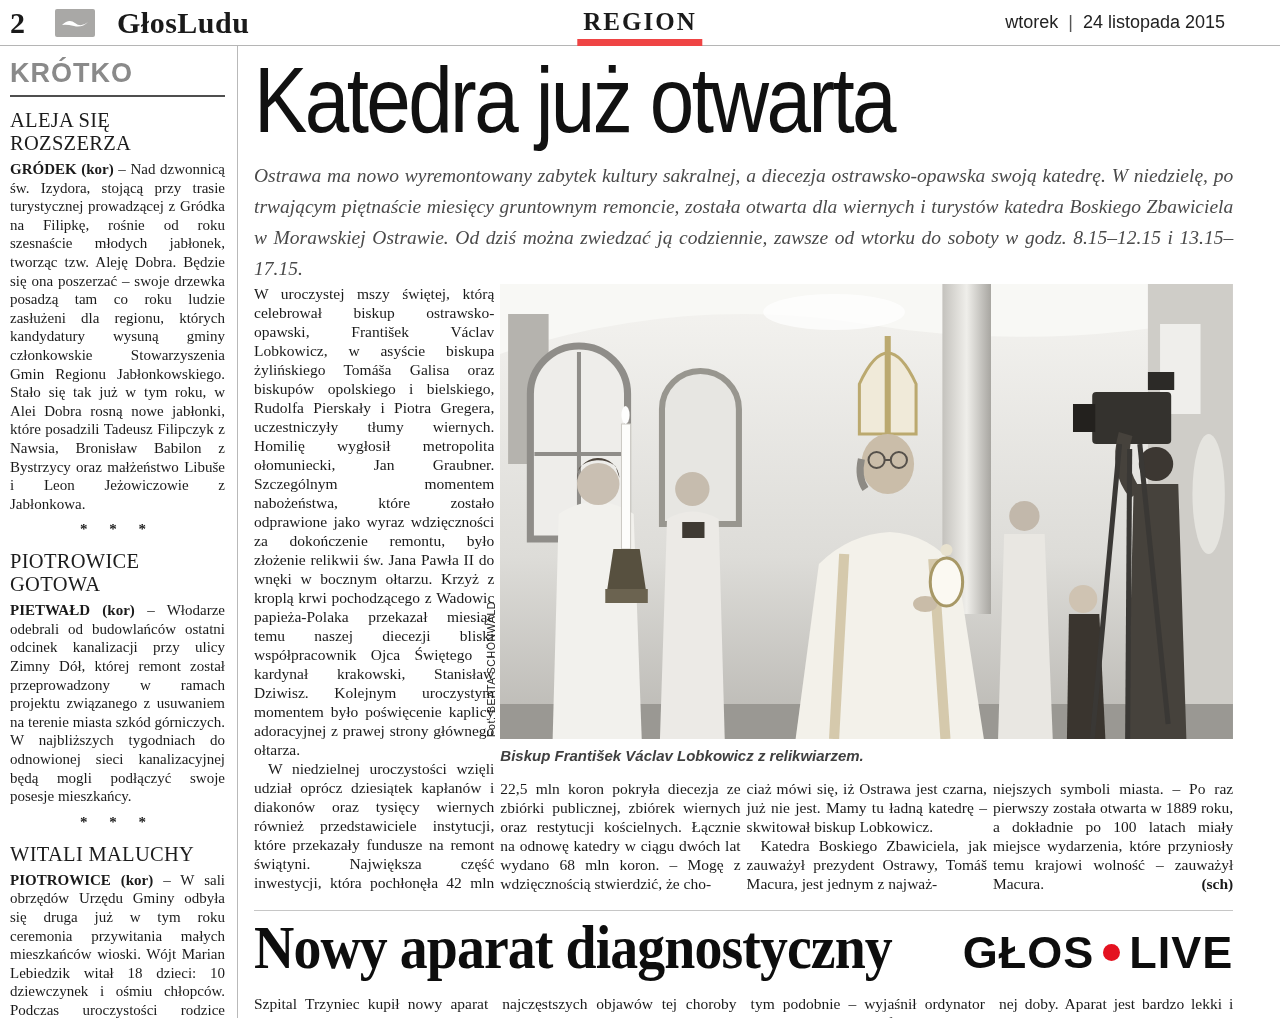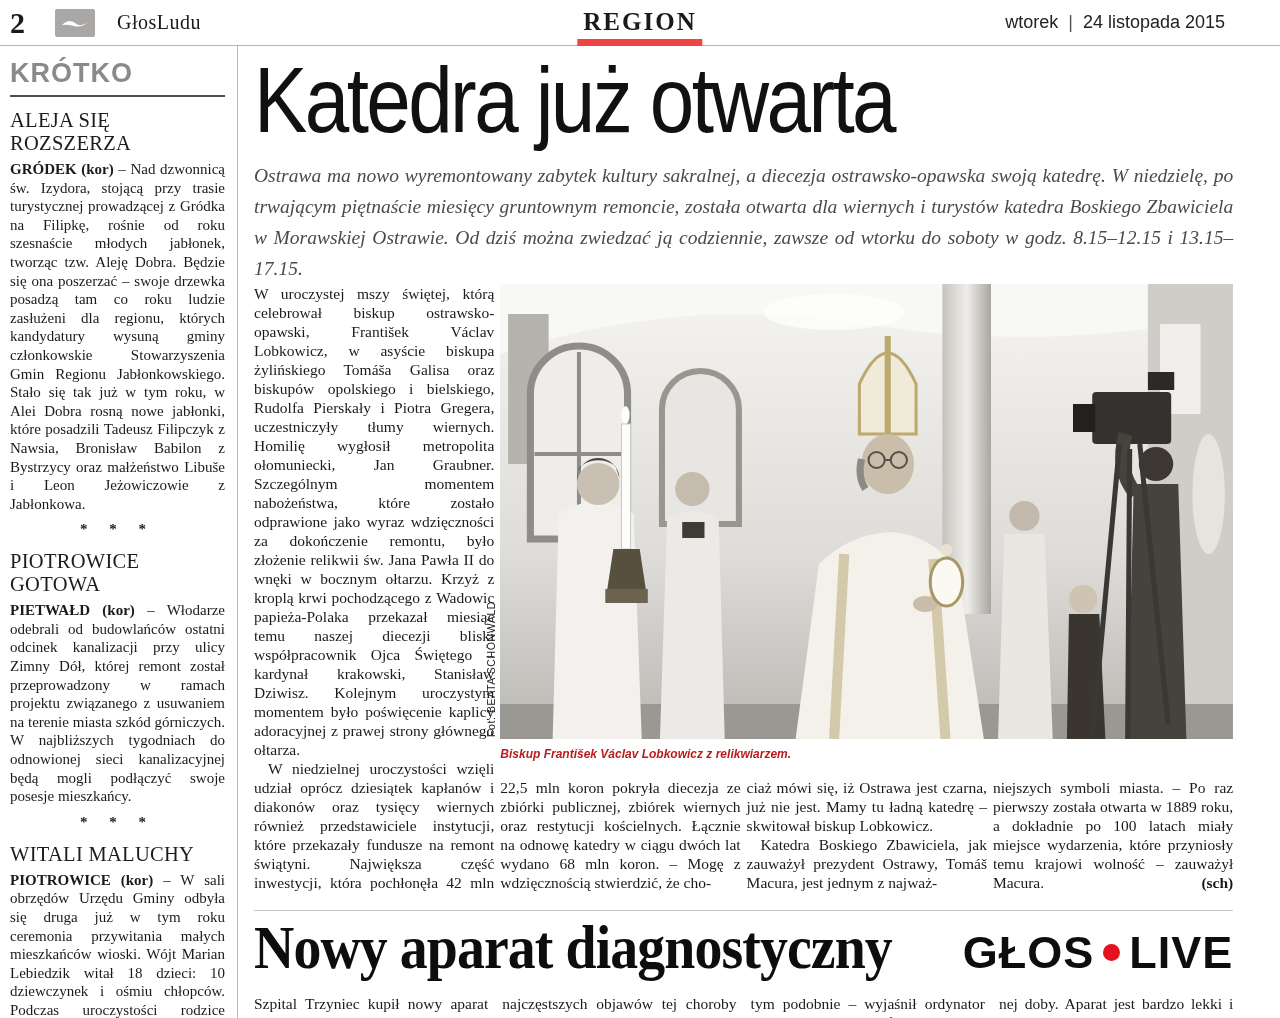--- a/index.html
+++ b/index.html
@@ -12,21 +12,21 @@
   
   .hdr {
     height:46px; display:flex; align-items:center; position:relative;
     padding:0 55px 0 10px; border-bottom:1px solid #b5b5b5;
   }
   .pagenum { font-weight:bold; font-size:30px; }
   .logo-box {
     width:40px; height:28px; background:#a9a8a6; margin:0 22px 0 30px;
     display:inline-flex; align-items:center; justify-content:center; border-radius:2px;
   }
-  .masthead { font-weight:normal; font-size:20px; letter-spacing:0.5px; }
+  .masthead { font-weight:bold; font-size:30px; letter-spacing:0.5px; }
   .section {
     position:absolute; left:50%; transform:translateX(-50%); top:8px;
     font-weight:bold; font-size:25px; letter-spacing:2px;
     border-bottom:7px solid #ef4444; padding:0 6px 3px;
   }
   .date { margin-left:auto; font-family:"Liberation Sans",sans-serif; font-size:18px; color:#222; }
   .date .bar { color:#555; padding:0 10px; font-weight:300; }
   
   .content { display:grid; grid-template-columns:238px 1fr; }
   .sidebar { border-right:1px solid #b9b9b9; padding:12px 12px 0 10px; }
@@ -61,21 +61,21 @@
   .photo-wrap { grid-column:2/5; grid-row:1; position:relative; }
   .photo-wrap svg { display:block; width:100%; height:455px; background:#d8d7d3; }
   .credit {
     position:absolute; left:-15px; bottom:2px;
     writing-mode:vertical-rl; transform:rotate(180deg);
     font-family:"Liberation Sans",sans-serif; font-size:10.5px; color:#222; letter-spacing:0.6px;
   }
   .caption {
     grid-column:2/5; grid-row:2;
     font-family:"Liberation Sans",sans-serif; font-weight:bold; font-style:italic;
-    font-size:12px; margin:8px 0 12px; color:#b91c1c;
+    font-size:15px; margin:8px 0 12px; color:#404040;
   }
   .colA { grid-column:2; grid-row:3; }
   .colB { grid-column:3; grid-row:3; }
   .colC { grid-column:4; grid-row:3; }
   .byline { font-weight:bold; float:right; }
   .divider { border-top:1px solid #c6c6c6; margin:14px 0 4px; }
   
   .head-row { display:flex; align-items:center; justify-content:flex-end; margin-top:2px; }
   .headline2 {
     font-weight:bold; font-size:62px; margin:0; letter-spacing:-1px; line-height:1.05;

